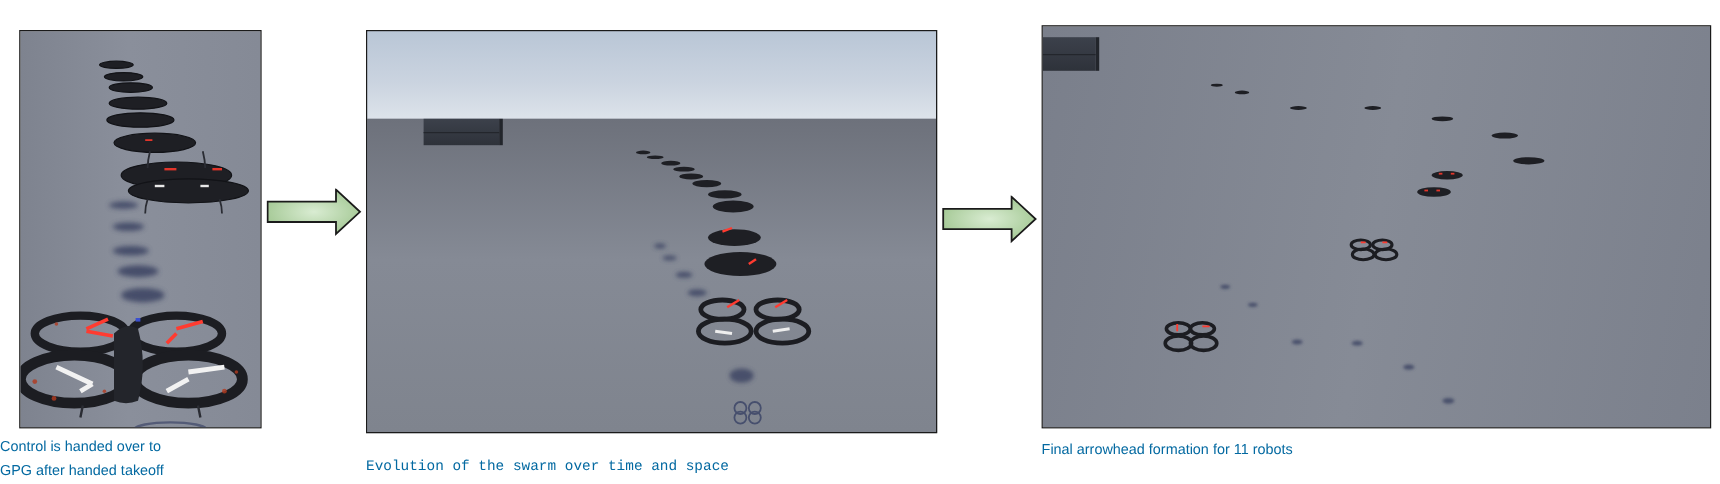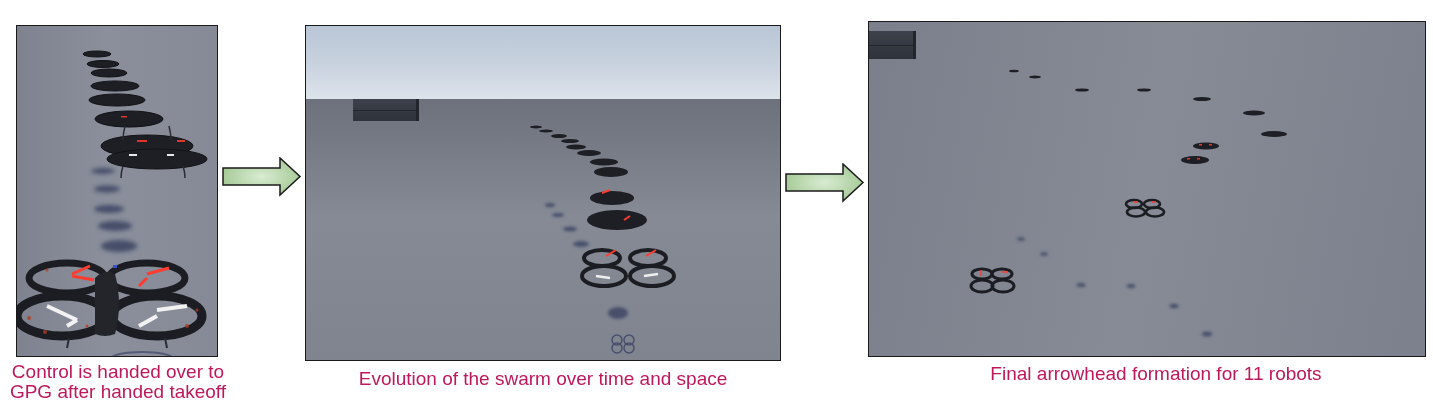--- a/index.html
+++ b/index.html
@@ -1,19 +1,19 @@
 <!DOCTYPE html>
 <html><head>
   <meta charset="utf-8">
   <style>
     html, body { margin: 0; padding: 0; background: #ffffff; }
     body { width: 1433px; height: 403px; position: relative; overflow: hidden;
            font-family: "Liberation Sans", sans-serif; }
     .panel { position: absolute; border: 1.5px solid #1a1a1a; box-sizing: border-box; overflow: hidden; }
-    .caption { position: absolute; text-align: center; color: #be185d; font-size: 19px; line-height: 20px; }
+    .caption { position: absolute; text-align: left; color: #0369a1; font-size: 12px; line-height: 20px; }
     .arrow { position: absolute; }
 
     
     #p1 { left: 16px; top: 25px; width: 202px; height: 332px;
           background: linear-gradient(90deg, #7e838f 0%, #8a8f9b 45%, #858a96 100%); }
     
     #p2 { left: 305px; top: 25px; width: 476px; height: 336px; background: #7c818b; }
     #p2 .sky { position: absolute; left: 0; top: 0; width: 100%; height: 73px;
                background: linear-gradient(180deg, #b9c6d6 0%, #cbd4e0 60%, #dde3ea 100%); }
     #p2 .ground { position: absolute; left: 0; top: 73px; width: 100%; bottom: 0;
@@ -156,21 +156,21 @@
       <ellipse cx="312" cy="287" rx="10" ry="6"></ellipse>
     </g>
     <g fill="none" stroke="#3d4668" stroke-width="1.5" opacity="0.85">
       <circle cx="311" cy="314" r="5"></circle>
         <circle cx="323" cy="314" r="5"></circle>
       <circle cx="311" cy="322" r="5"></circle>
         <circle cx="323" cy="322" r="5"></circle>
     </g>
   </svg>
 </div>
-<div class="caption" style="left:305px; top:369px; width:476px;">
+<div class="caption" style="left:305px; top:379px; width:476px;font-family:Liberation Mono, monospace;">
   <div>Evolution of the swarm over time and space</div>
 </div>
 
 <svg class="arrow" style="left:785px; top:163px;" width="80" height="40" viewBox="0 0 80 40">
   <defs>
     <radialGradient id="ag2" cx="0.5" cy="0.5" r="0.6">
       <stop offset="0" stop-color="#d9ecd2"></stop>
         <stop offset="1" stop-color="#9fc58f"></stop>
     </radialGradient>
   </defs>

